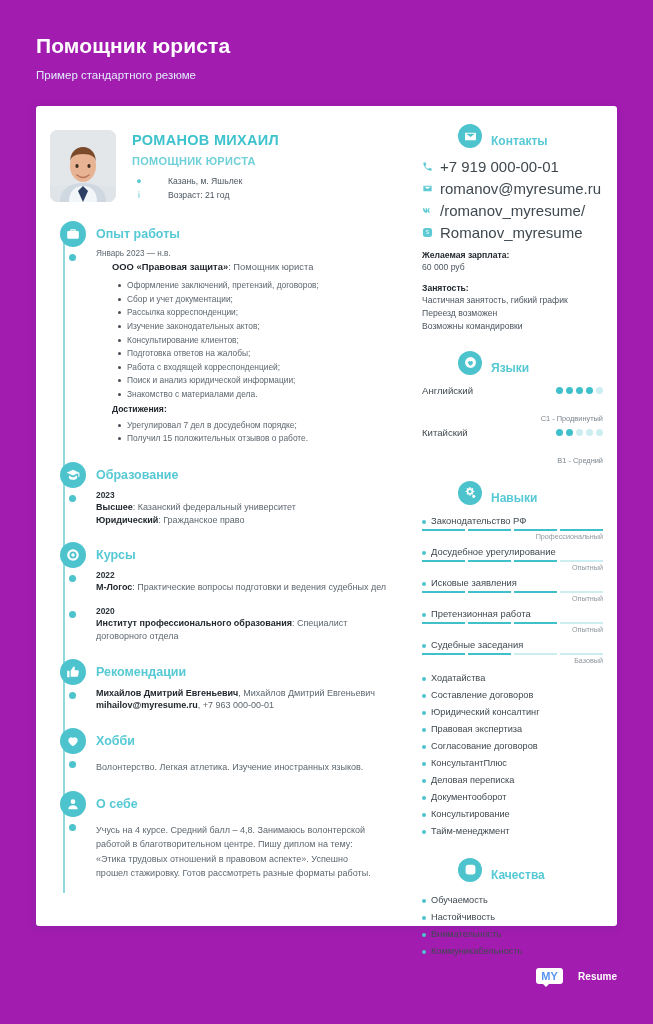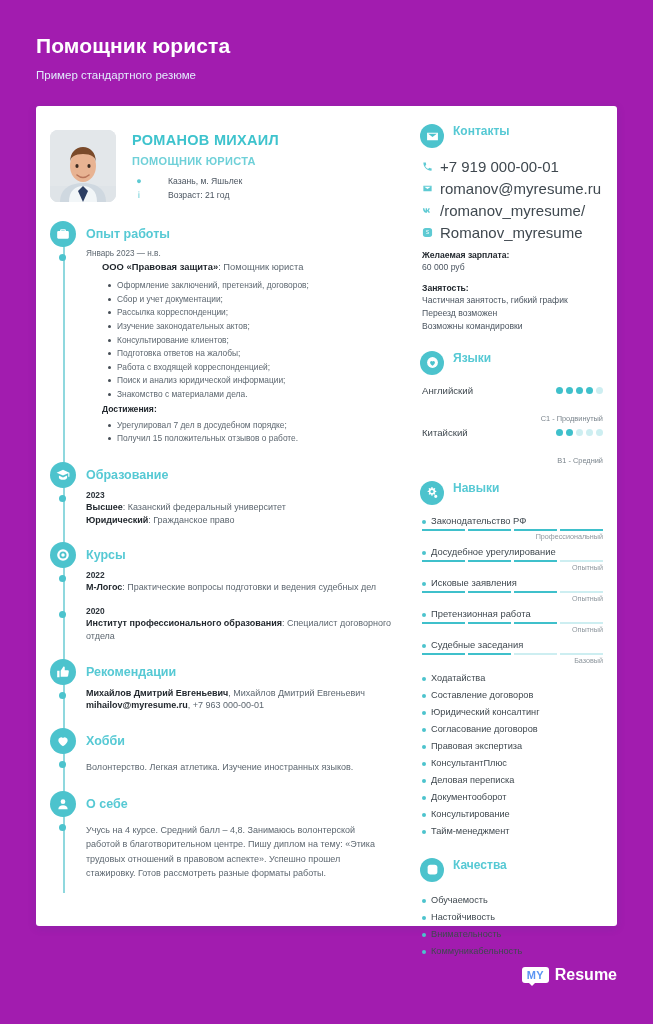--- a/index.html
+++ b/index.html
@@ -50,21 +50,21 @@
   .role {
     color: #6fd0d8; font-size: 11px; font-weight: 700; letter-spacing: .3px;
     margin-top: 7px; text-transform: uppercase;
   }
   .meta { margin-top: 9px; }
   .meta-row { display: flex; align-items: center; margin-bottom: 2px; }
   .meta-ico { width: 14px; color: #5ecad3; font-size: 9px; text-align: center; flex:0 0 14px;}
   .meta-txt { font-size: 8.6px; color: #4b5560; padding-left: 22px; }
 
   
-  .timeline { position: relative; margin-top: 16px; padding-left: 14px; }
+  .timeline { position: relative; margin-top: 16px; padding-left: 24px; }
   .tl-line {
     position: absolute; left: 27px; top: 8px; bottom: 0; width: 2px;
     background: #8fd8de;
   }
   .sec { position: relative; padding-left: 36px; margin-bottom: 2px; }
   .sec-head { display: flex; align-items: center; height: 30px; position: relative; }
   .sec-ico {
     position: absolute; left: -36px; top: 2px;
     width: 26px; height: 26px; border-radius: 50%;
     background: #4cc3cd; color: #fff;
@@ -91,21 +91,21 @@
   }
   .bul li:before {
     content: ""; position: absolute; left: 0; top: 5px;
     width: 3px; height: 3px; border-radius: 50%; background: #454d55;
   }
   .ach { font-size: 8.6px; font-weight: 700; color: #23292f; margin: 2px 0 0 16px; }
   .para { font-size: 9px; color: #5d6770; line-height: 1.62; padding-right: 18px; }
 
   
   .rsec { margin-bottom: 4px; }
-  .rsec-head { display: flex; align-items: flex-start; margin-bottom: 10px; }
+  .rsec-head { display: flex; align-items: flex-end; margin-bottom: 10px; margin-left: 38px; }
   .rsec-ico {
     width: 24px; height: 24px; border-radius: 50%; background: #4cc3cd;
     display: flex; align-items: center; justify-content: center; margin-right: 9px;
   }
   .rsec-ico svg { width: 13px; height: 13px; fill: #fff; }
   .rsec-title { color: #56c9d4; font-size: 12px; font-weight: 700; }
 
   .c-row { display: flex; align-items: center; margin-bottom: 5px; padding-left: 2px; }
   .c-ico { width: 18px; flex: 0 0 18px; color: #5ecad3; font-size: 9px; display:flex; align-items:center; }
   .c-ico svg{width:11px;height:11px;fill:#5ecad3;}
@@ -148,21 +148,21 @@
   }
   .logo-my {
     background: #ffffff; color: #5b95f2; font-size: 11px; font-weight: 700;
     padding: 2px 5px; border-radius: 3px; position: relative; letter-spacing:.2px;
   }
   .logo-my:after{
     content:""; position:absolute; left:6px; bottom:-3px; width:0;height:0;
     border-left:4px solid transparent; border-right:4px solid transparent;
     border-top:4px solid #ffffff;
   }
-  .logo-txt { color: #ffffff; font-size: 16px; font-weight: 600; }
+  .logo-txt { color: #ffffff; font-size: 10px; font-weight: 600; margin-left: 9px; }
 </style>
 </head>
 <body>
 
 <div class="page">
 
   <div class="hdr">
     <h1>Помощник юриста</h1>
     <div class="sub">Пример стандартного резюме</div>
   </div>
@@ -478,22 +478,22 @@
             <i class="bar"></i>
             <i class="bar"></i>
           </div>
           <div class="skill-lvl">Базовый</div>
         </div>
 
         <ul class="plain">
           <li>Ходатайства</li>
           <li>Составление договоров</li>
           <li>Юридический консалтинг</li>
+          <li>Правовая экспертиза</li>
           <li>Согласование договоров</li>
-          <li>Правовая экспертиза</li>
           <li>КонсультантПлюс</li>
           <li>Деловая переписка</li>
           <li>Документооборот</li>
           <li>Консультирование</li>
           <li>Тайм-менеджмент</li>
         </ul>
       </div>
 
       <div class="rsec" style="margin-top:18px">
         <div class="rsec-head">

